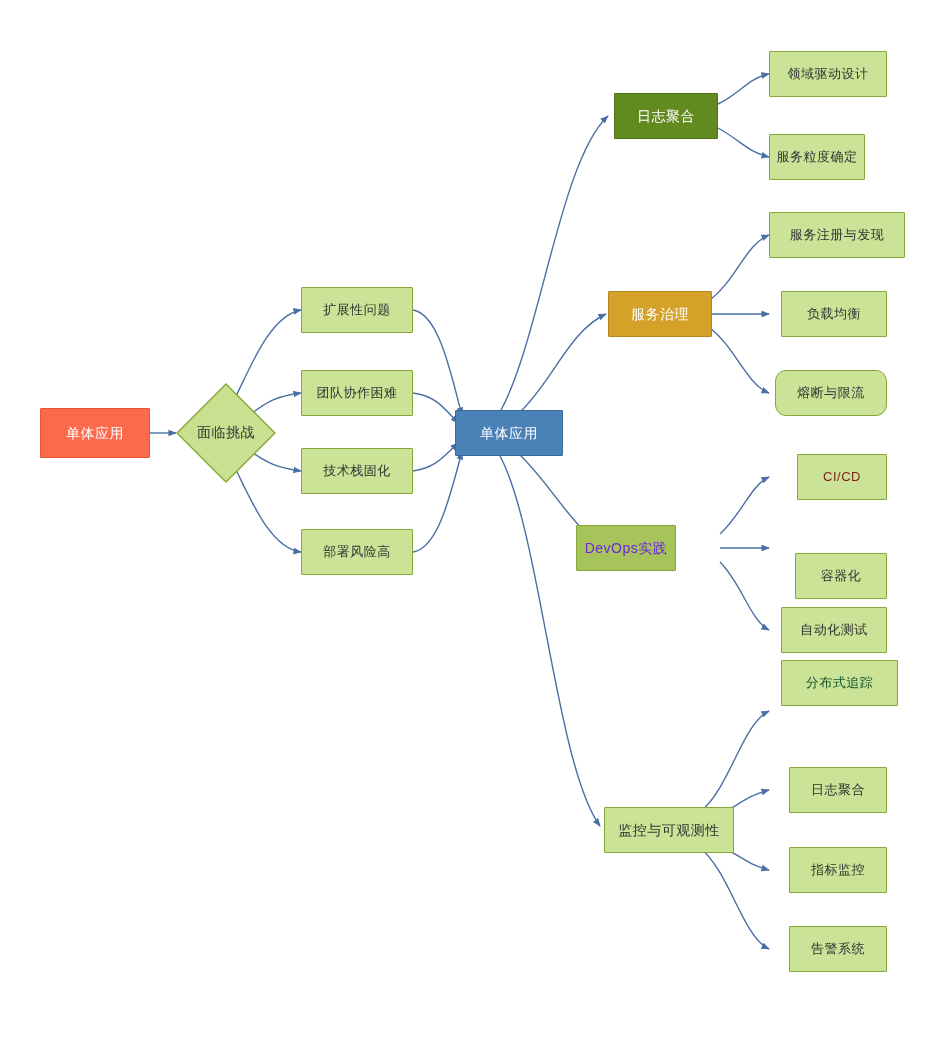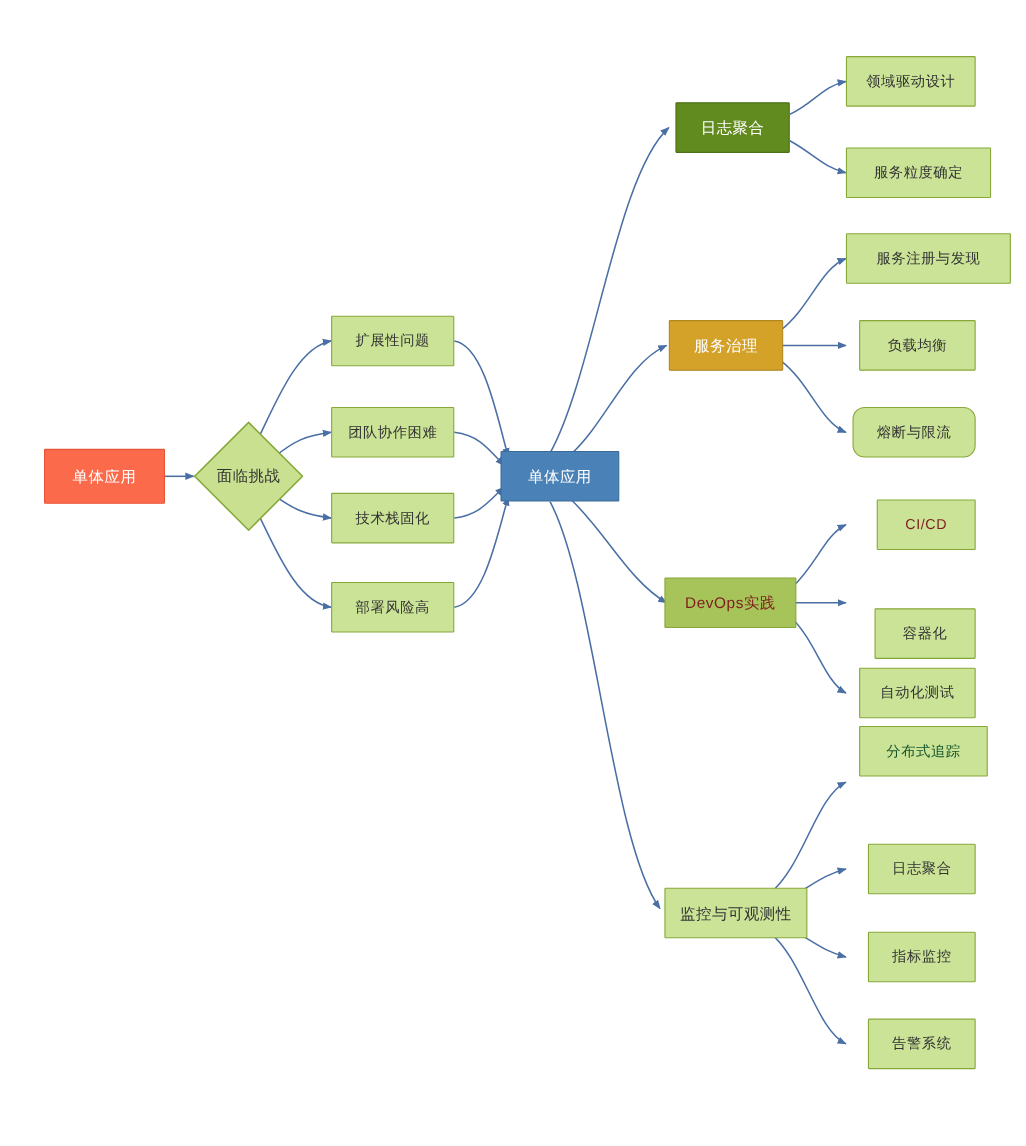--- a/index.html
+++ b/index.html
@@ -146,44 +146,44 @@
   </div>
 
   <div class="node node-rect" style="left:614px; top:93px; width:104px; height:46px;
               background:#628B1F; border-color:#4E7018; color:#ffffff; font-size:14px;">
     <span class="node-label">日志聚合</span>
   </div>
   <div class="node node-rect" style="left:769px; top:51px; width:118px; height:46px;
               background:#CAE396; border-color:#86A838; color:#333333; font-size:13px;">
     <span class="node-label">领域驱动设计</span>
   </div>
-  <div class="node node-rect" style="left:769px; top:134px; width:132px; height:46px;
+  <div class="node node-rect" style="left:769px; top:134px; width:96px; height:46px;
               background:#CAE396; border-color:#86A838; color:#333333; font-size:13px;">
     <span class="node-label">服务粒度确定</span>
   </div>
 
   <div class="node node-rect" style="left:608px; top:291px; width:104px; height:46px;
               background:#D5A229; border-color:#B3871F; color:#ffffff; font-size:14px;">
     <span class="node-label">服务治理</span>
   </div>
-  <div class="node node-rect" style="left:769px; top:212px; width:150px; height:46px;
+  <div class="node node-rect" style="left:769px; top:212px; width:136px; height:46px;
               background:#CAE396; border-color:#86A838; color:#333333; font-size:13px;text-align:center;">
     <span class="node-label">服务注册与发现</span>
   </div>
   <div class="node node-rect" style="left:781px; top:291px; width:106px; height:46px;
               background:#CAE396; border-color:#86A838; color:#333333; font-size:13px;">
     <span class="node-label">负载均衡</span>
   </div>
   <div class="node node-rect" style="left:775px; top:370px; width:112px; height:46px;
               background:#CAE396; border-color:#86A838; color:#333333; font-size:13px;border-radius:11px;">
     <span class="node-label">熔断与限流</span>
   </div>
 
-  <div class="node node-rect" style="left:604px; top:525px; width:120px; height:46px;
-              background:#A6C45A; border-color:#86A838; color:#7f1d1d; font-size:14px;">
+  <div class="node node-rect" style="left:576px; top:525px; width:100px; height:46px;
+              background:#A6C45A; border-color:#86A838; color:#6d28d9; font-size:14px;">
     <span class="node-label">DevOps实践</span>
   </div>
   <div class="node node-rect" style="left:797px; top:454px; width:90px; height:46px;
               background:#CAE396; border-color:#86A838; color:#7f1d1d; font-size:13px;">
     <span class="node-label">CI/CD</span>
   </div>
   <div class="node node-rect" style="left:795px; top:525px; width:92px; height:46px;
               background:#CAE396; border-color:#86A838; color:#333333; font-size:13px;margin-top:28px;">
     <span class="node-label">容器化</span>
   </div>

